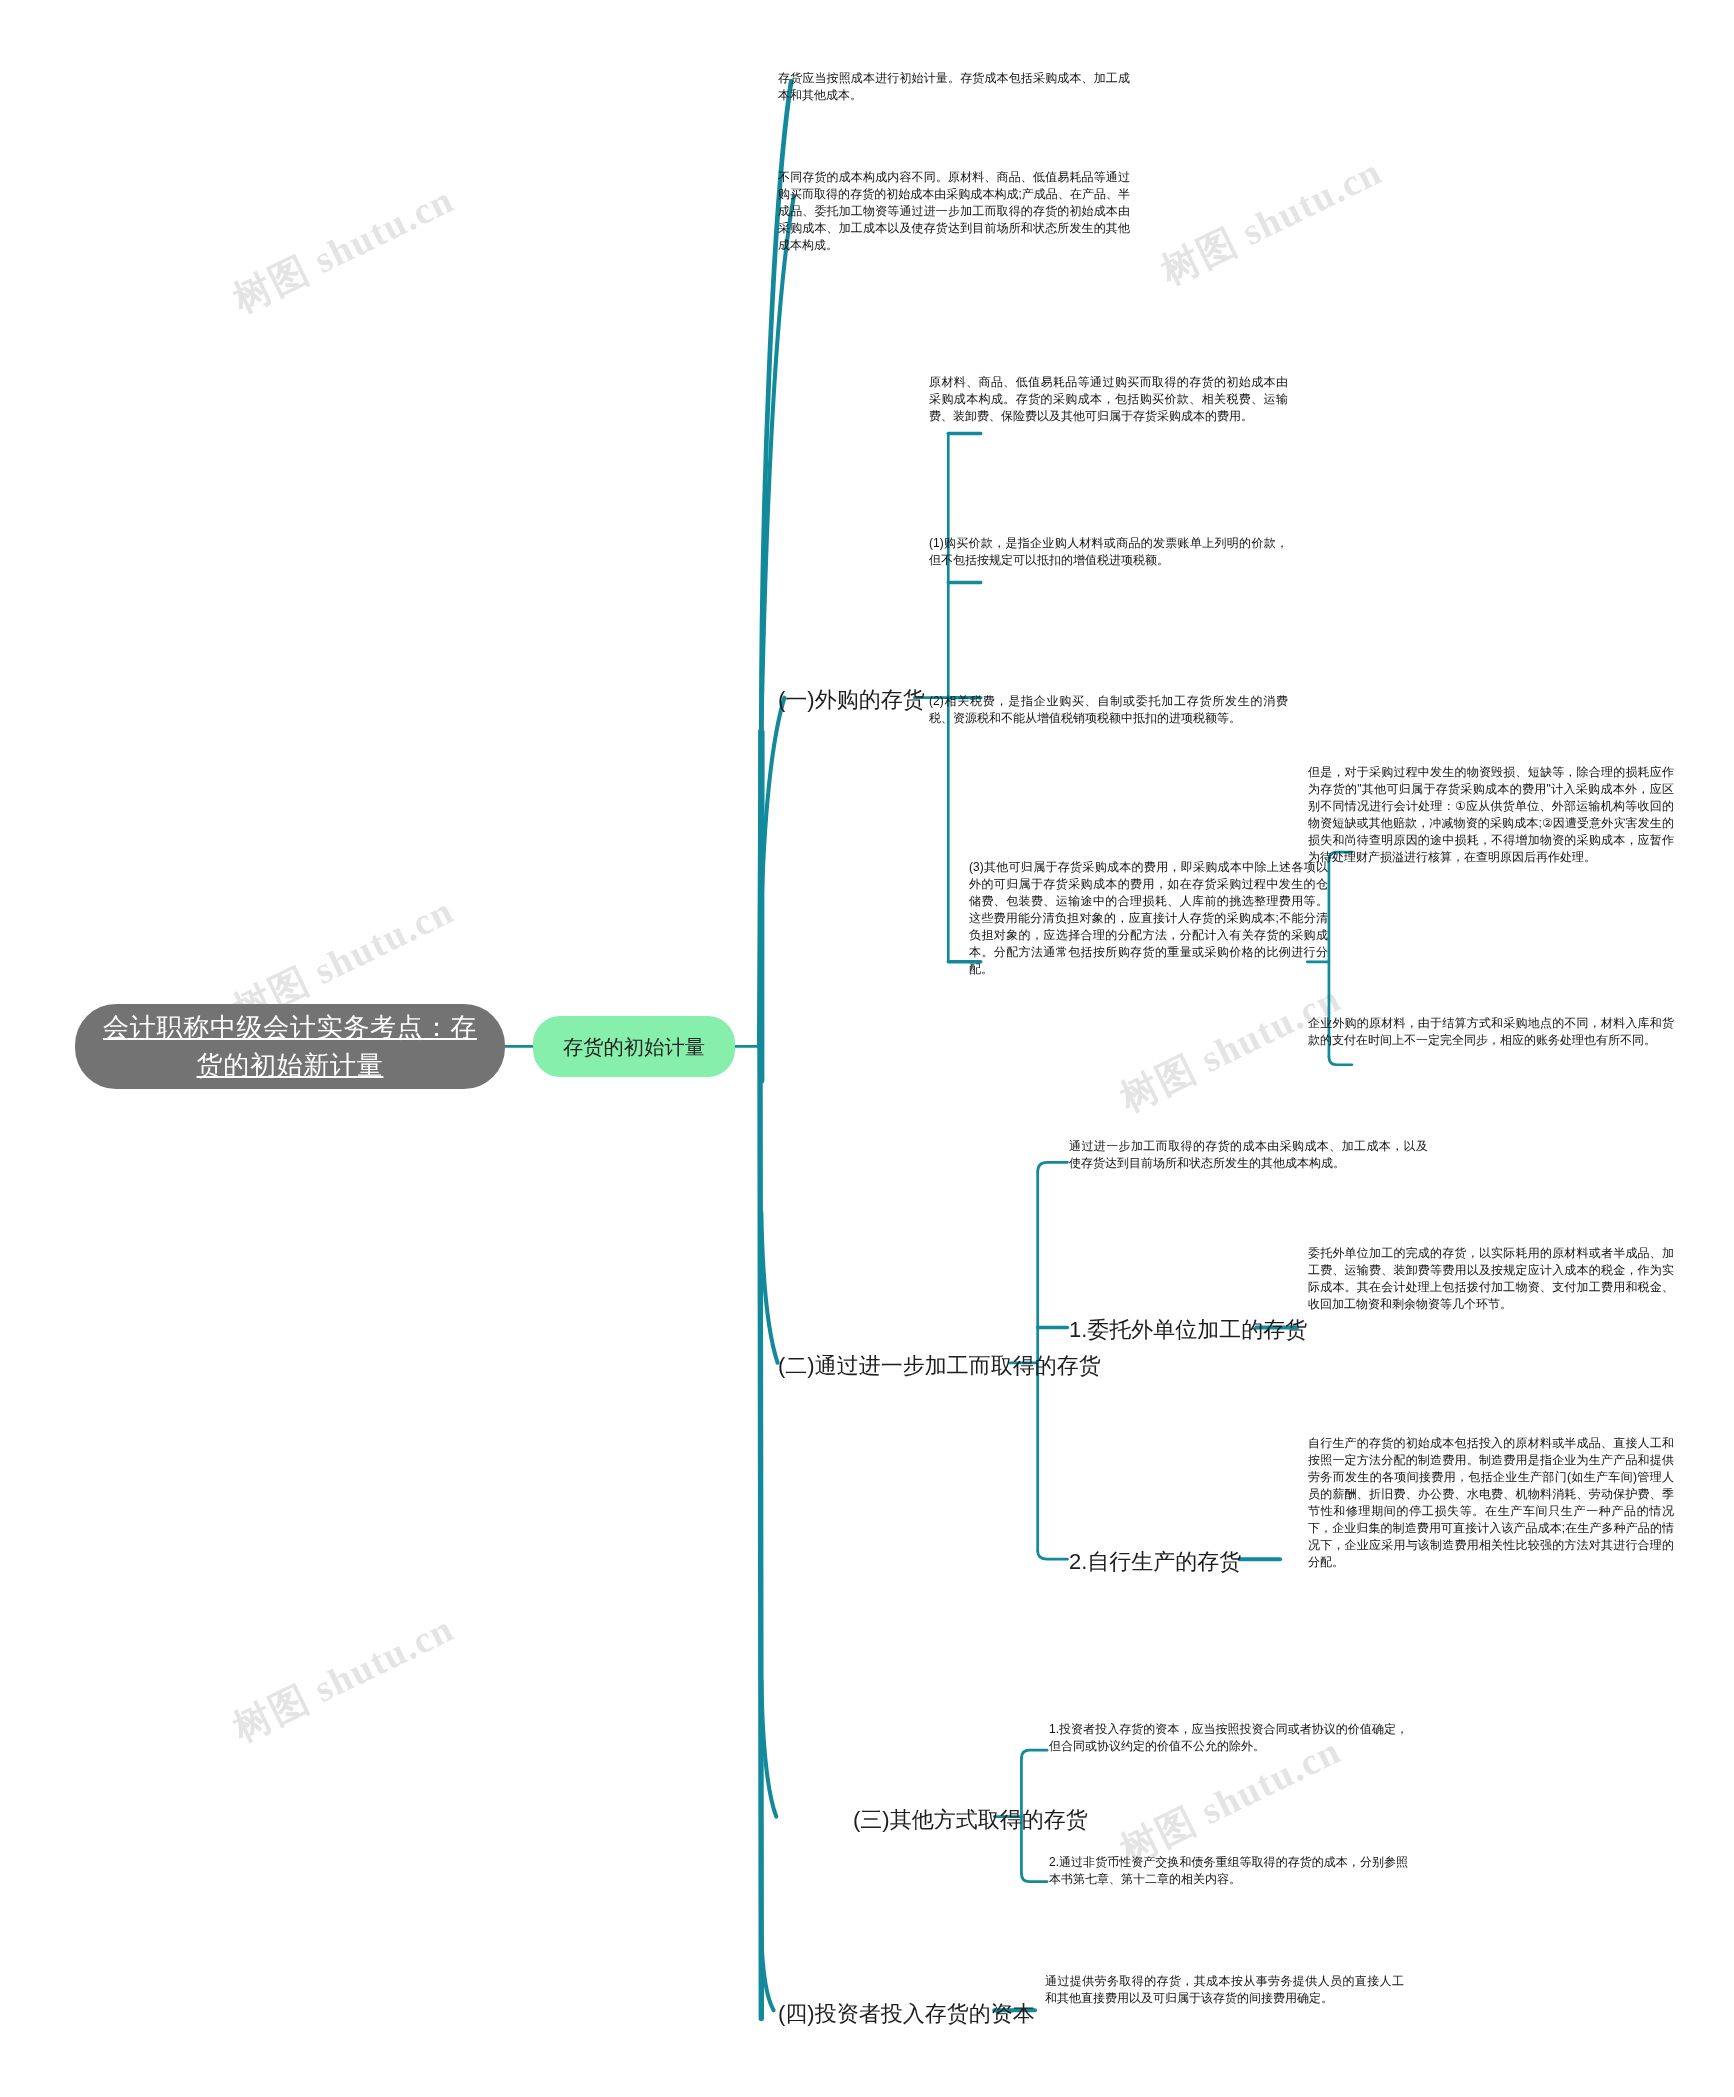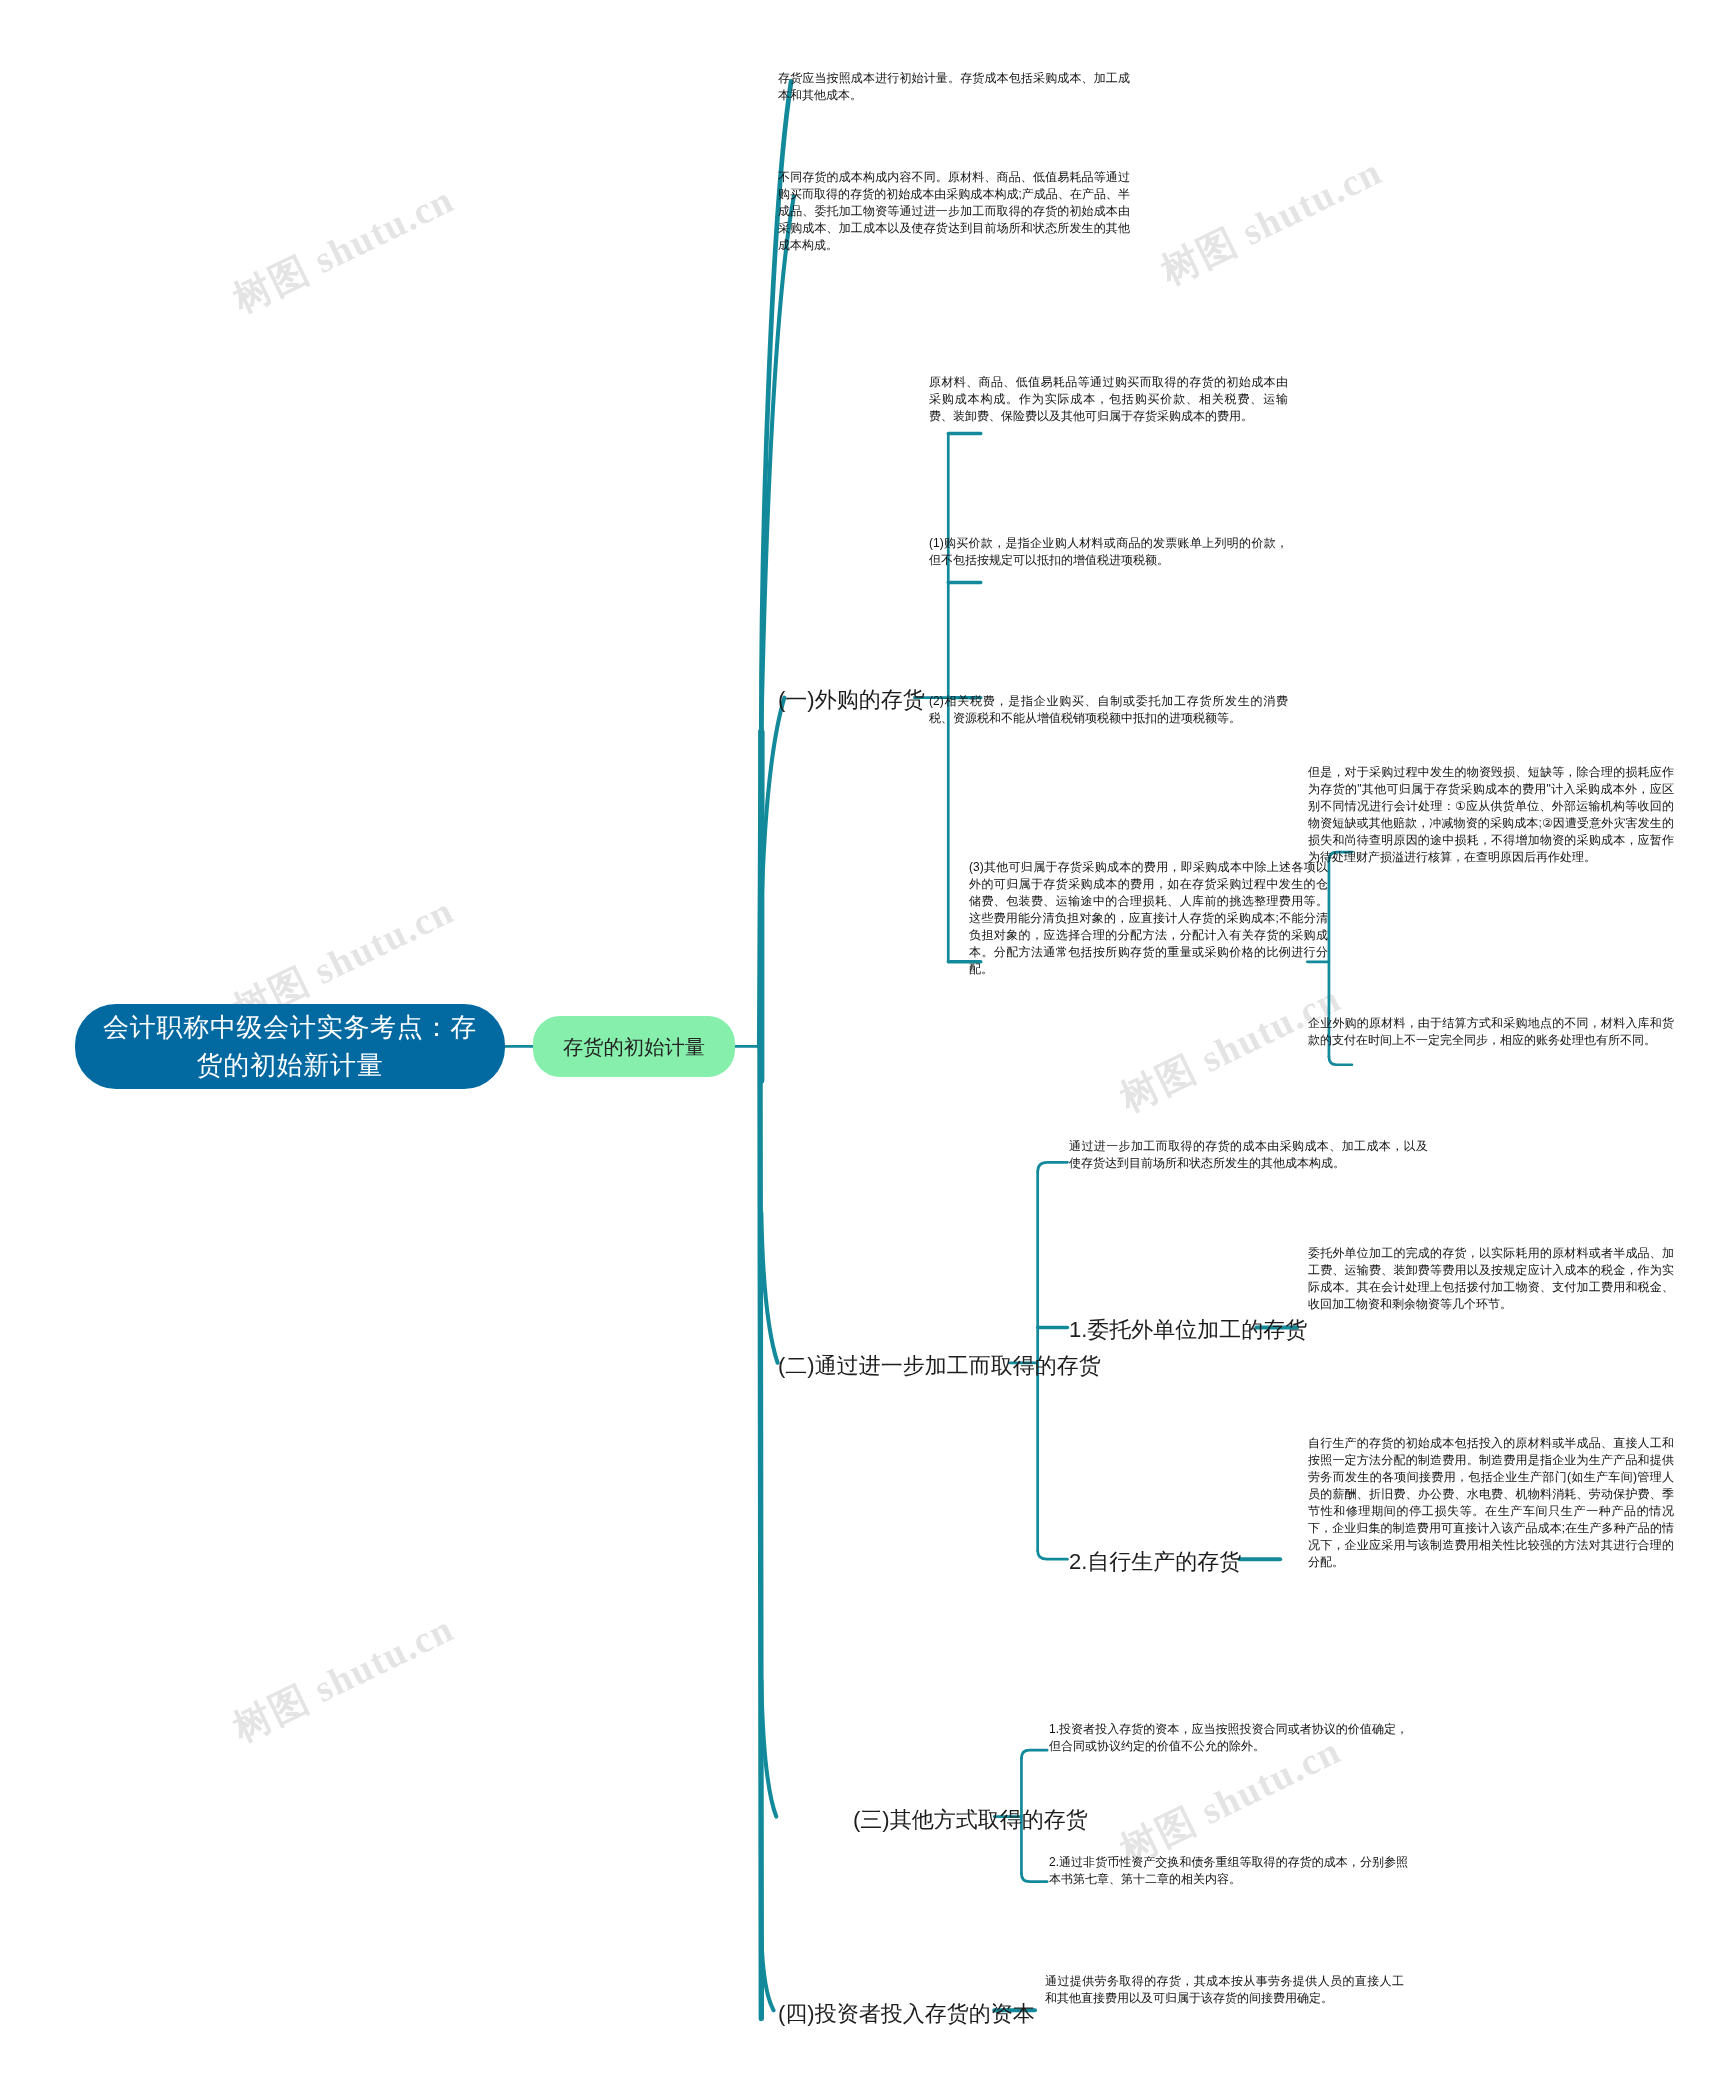--- a/index.html
+++ b/index.html
@@ -45,31 +45,32 @@
     z-index: 2;
     pointer-events: none;
   }
   
   .node {
     position: absolute;
     z-index: 3;
     box-sizing: border-box;
   }
   .root-node {
-    background: #0369a1;
+    background: #737373;
     color: #ffffff;
     border-radius: 41px;
     display: flex;
     align-items: center;
     justify-content: center;
     text-align: center;
     font-size: 26px;
     line-height: 1.45;
     padding: 15px 23px;
     letter-spacing: 0.7px;
+    text-decoration: underline;
   }
   .topic-node {
     background: #86efac;
     color: #222222;
     border-radius: 27px;
     display: flex;
     align-items: center;
     justify-content: center;
     text-align: center;
     font-size: 20.3px;
@@ -171,21 +172,21 @@
 
   <div class="node leaf-text" style="left:778px; top:169px; width:352px;">
     <span>不同存货的成本构成内容不同。原材料、商品、低值易耗品等通过购买而取得的存货的初始成本由采购成本构成;产成品、在产品、半成品、委托加工物资等通过进一步加工而取得的存货的初始成本由采购成本、加工成本以及使存货达到目前场所和状态所发生的其他成本构成。</span>
   </div>
 
   <div class="node branch-label" style="left:778px; top:686px;">
     <span>(一)外购的存货</span>
   </div>
 
   <div class="node leaf-text" style="left:929px; top:374px; width:359px;">
-    <span>原材料、商品、低值易耗品等通过购买而取得的存货的初始成本由采购成本构成。作为实际成本，包括购买价款、相关税费、运输费、装卸费、保险费以及其他可归属于存货采购成本的费用。</span>
+    <span>原材料、商品、低值易耗品等通过购买而取得的存货的初始成本由采购成本构成。存货的采购成本，包括购买价款、相关税费、运输费、装卸费、保险费以及其他可归属于存货采购成本的费用。</span>
   </div>
 
   <div class="node leaf-text" style="left:929px; top:535px; width:359px;">
     <span>(1)购买价款，是指企业购人材料或商品的发票账单上列明的价款，但不包括按规定可以抵扣的增值税进项税额。</span>
   </div>
 
   <div class="node leaf-text" style="left:929px; top:652px; width:359px;margin-top:41px;">
     <span>(2)相关税费，是指企业购买、自制或委托加工存货所发生的消费税、资源税和不能从增值税销项税额中抵扣的进项税额等。</span>
   </div>
 

